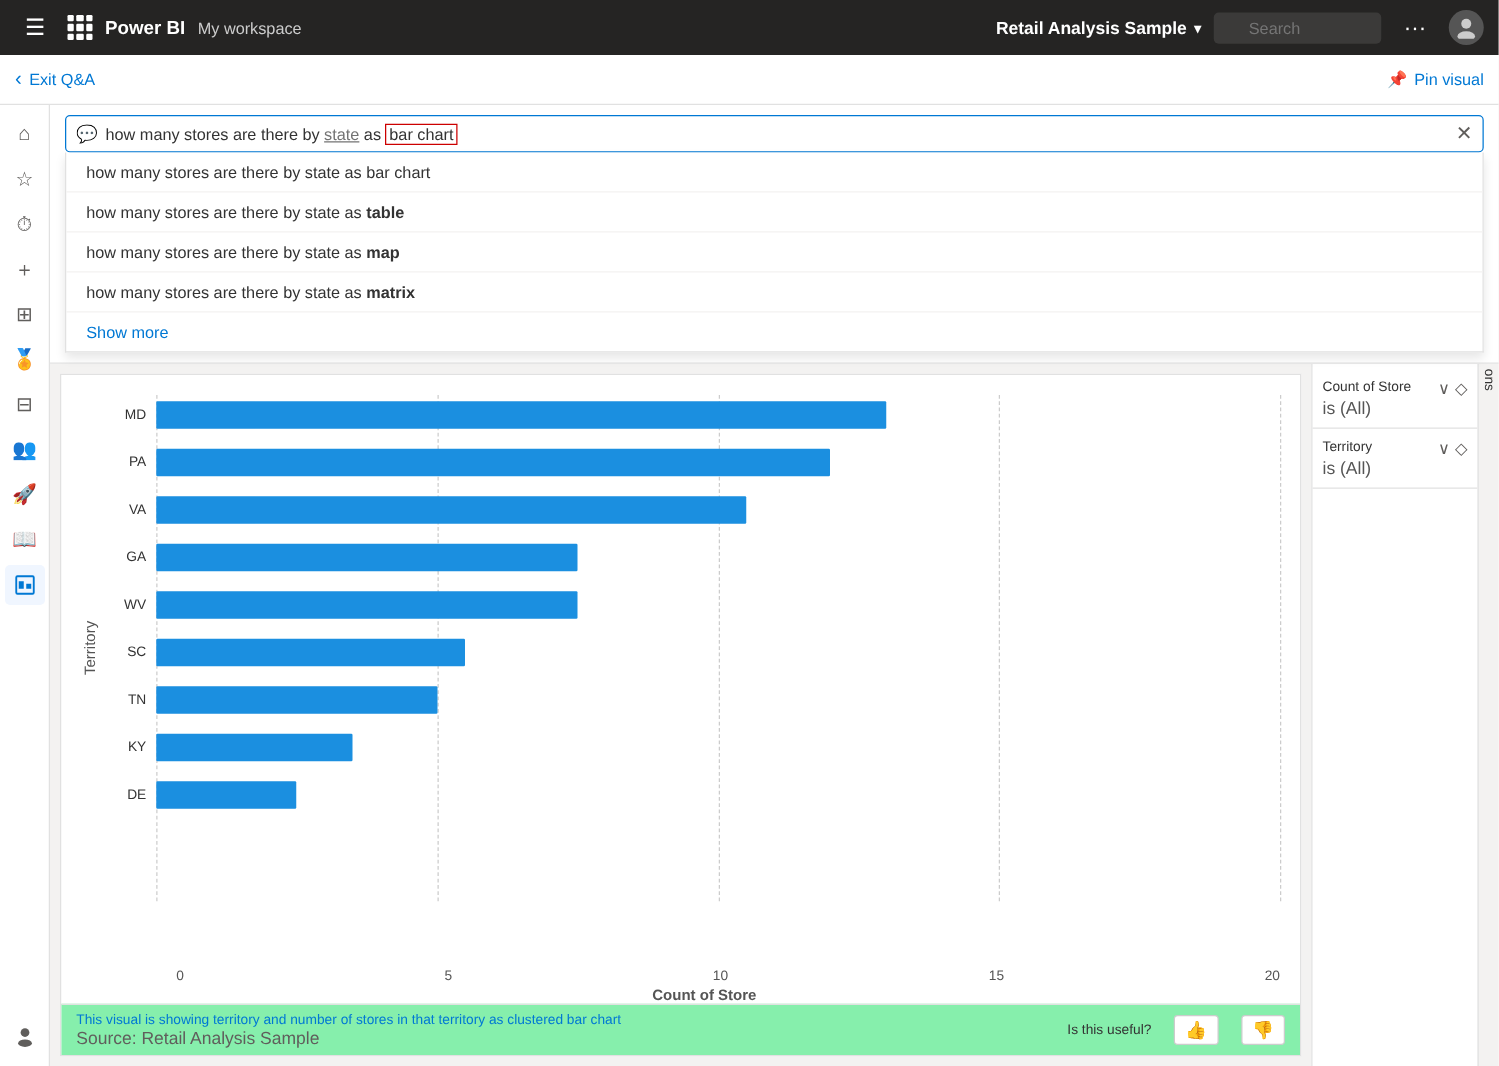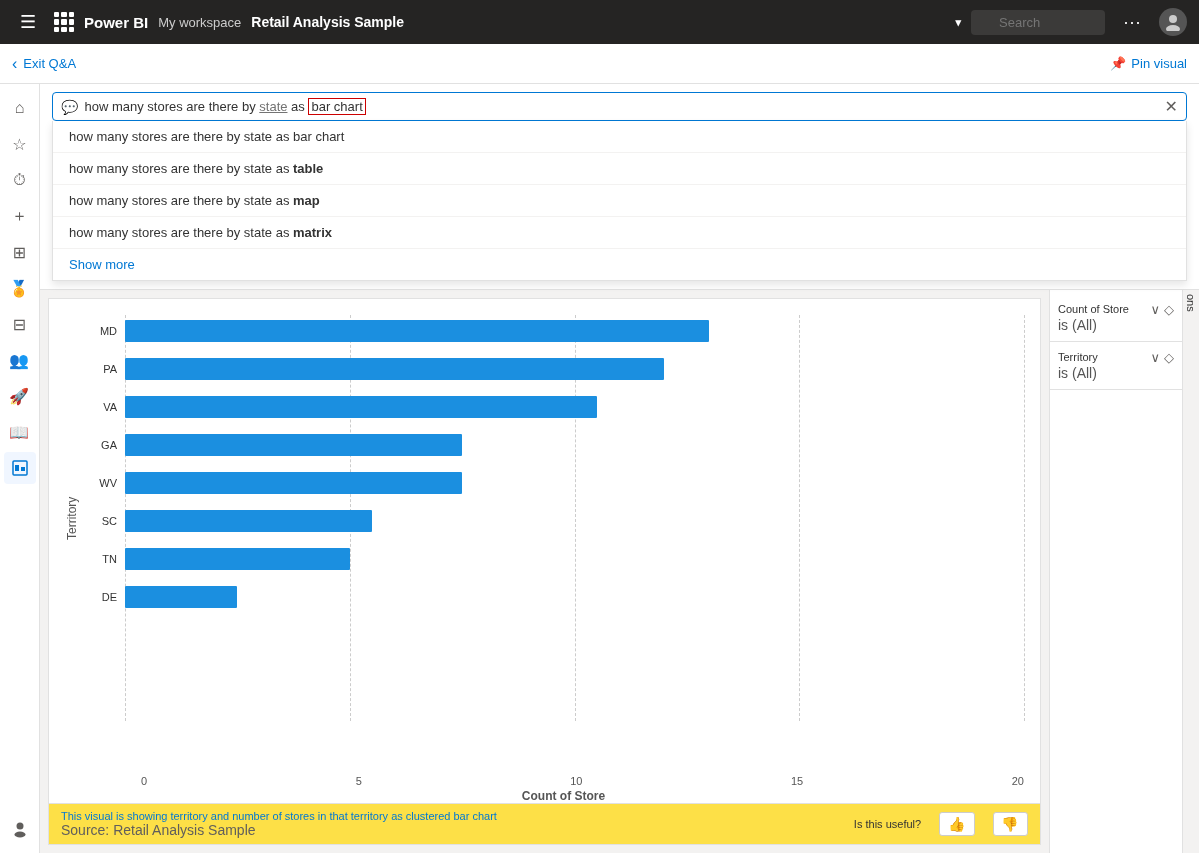--- a/index.html
+++ b/index.html
@@ -7,21 +7,21 @@
 
     
     .topbar {
       display: flex; align-items: center; background: #1a1a2e; height: 44px; padding: 0 12px; gap: 10px;
       background: #252423;
     }
     .topbar-logo { display: flex; align-items: center; gap: 6px; color: #fff; font-weight: 700; font-size: 15px; }
     .topbar-logo .grid-icon { width: 20px; height: 20px; display: grid; grid-template-columns: 1fr 1fr 1fr; gap: 2px; margin-right: 4px; }
     .topbar-logo .grid-dot { background: #fff; border-radius: 1px; }
     .topbar-workspace { color: #ccc; font-size: 13px; }
-    .topbar-title { flex: 1; text-align: center; color: #fff; font-size: 14px; font-weight: 600; display: flex; align-items: center; justify-content: space-between; gap: 6px; }
+    .topbar-title { flex: 1; text-align: center; color: #fff; font-size: 14px; font-weight: 600; display: flex; align-items: center; justify-content: flex-end; gap: 6px; }
     .topbar-search { background: #3b3a39; border: none; border-radius: 4px; color: #ccc; padding: 5px 10px 5px 28px; font-size: 13px; width: 134px; position: relative; }
     .search-wrapper { position: relative; display: flex; align-items: center; }
     .search-icon-top { position: absolute; left: 8px; color: #ccc; font-size: 13px; pointer-events: none; }
     .topbar-more { color: #fff; font-size: 18px; cursor: pointer; padding: 4px 8px; }
     .topbar-avatar { width: 28px; height: 28px; border-radius: 50%; background: #555; display: flex; align-items: center; justify-content: center; color: #fff; font-size: 13px; }
 
     
     .secondbar {
       display: flex; align-items: center; background: #fff; height: 40px; padding: 0 12px; border-bottom: 1px solid #e1e1e1;
       justify-content: space-between;
@@ -68,21 +68,21 @@
     .bar-container { flex: 1; position: relative; height: 22px; }
     .bar { height: 100%; background: #1b8fe0; border-radius: 1px; }
     .chart-x-axis { display: flex; justify-content: space-between; padding: 4px 0 0 38px; font-size: 11px; color: #555; }
     .chart-x-label { text-align: center; font-size: 12px; color: #555; margin-top: 2px; font-weight: 600; }
 
     
     .gridlines { position: absolute; top: 0; left: 38px; right: 0; bottom: 0; pointer-events: none; }
     .gridline { position: absolute; top: 0; bottom: 0; border-left: 1px dashed #ccc; }
 
     
-    .chart-footer { padding: 6px 12px; font-size: 11px; color: #0078d4; background: #fde047; border-top: 1px solid #e1e1e1; display: flex; justify-content: space-between; align-items: center; }
+    .chart-footer { padding: 6px 12px; font-size: 11px; color: #0078d4; background: #86efac; border-top: 1px solid #e1e1e1; display: flex; justify-content: space-between; align-items: center; }
     .footer-useful { display: flex; align-items: center; gap: 18px; color: #333; }
     .thumb-btn { border: 1px solid #ccc; background: #fff; padding: 3px 8px; border-radius: 3px; cursor: pointer; font-size: 14px; }
     .filter-section { padding: 8px; border-bottom: 1px solid #e1e1e1; }
     .filter-label { font-size: 11px; color: #333; margin-bottom: 2px; }
     .filter-value { font-size: 14px; color: #555; }
     .filter-row { display: flex; align-items: center; justify-content: space-between; }
     .filter-actions { display: flex; gap: 4px; }
     .filter-icon { color: #605e5c; font-size: 13px; cursor: pointer; }
     .ons-label { writing-mode: vertical-lr; font-size: 11px; color: #333; padding: 4px 2px; background: #f3f2f1; border-left: 1px solid #e1e1e1; }
 
@@ -244,20 +244,26 @@
                 <div class="bar" style="width: 27.5%;"></div>
               </div>
             </div>
             <div class="bar-row">
               <div class="bar-label">TN</div>
               <div class="bar-container">
                 <div class="bar" style="width: 25%;"></div>
               </div>
             </div>
             <div class="bar-row">
+              <div class="bar-label">KY</div>
+              <div class="bar-container">
+                <div class="bar" style="width: 17.5%;"></div>
+              </div>
+            </div>
+            <div class="bar-row">
               <div class="bar-label">DE</div>
               <div class="bar-container">
                 <div class="bar" style="width: 12.5%;"></div>
               </div>
             </div>
 
           </div>
         </div>
 
         <div style="padding: 0 16px 0 54px;">

